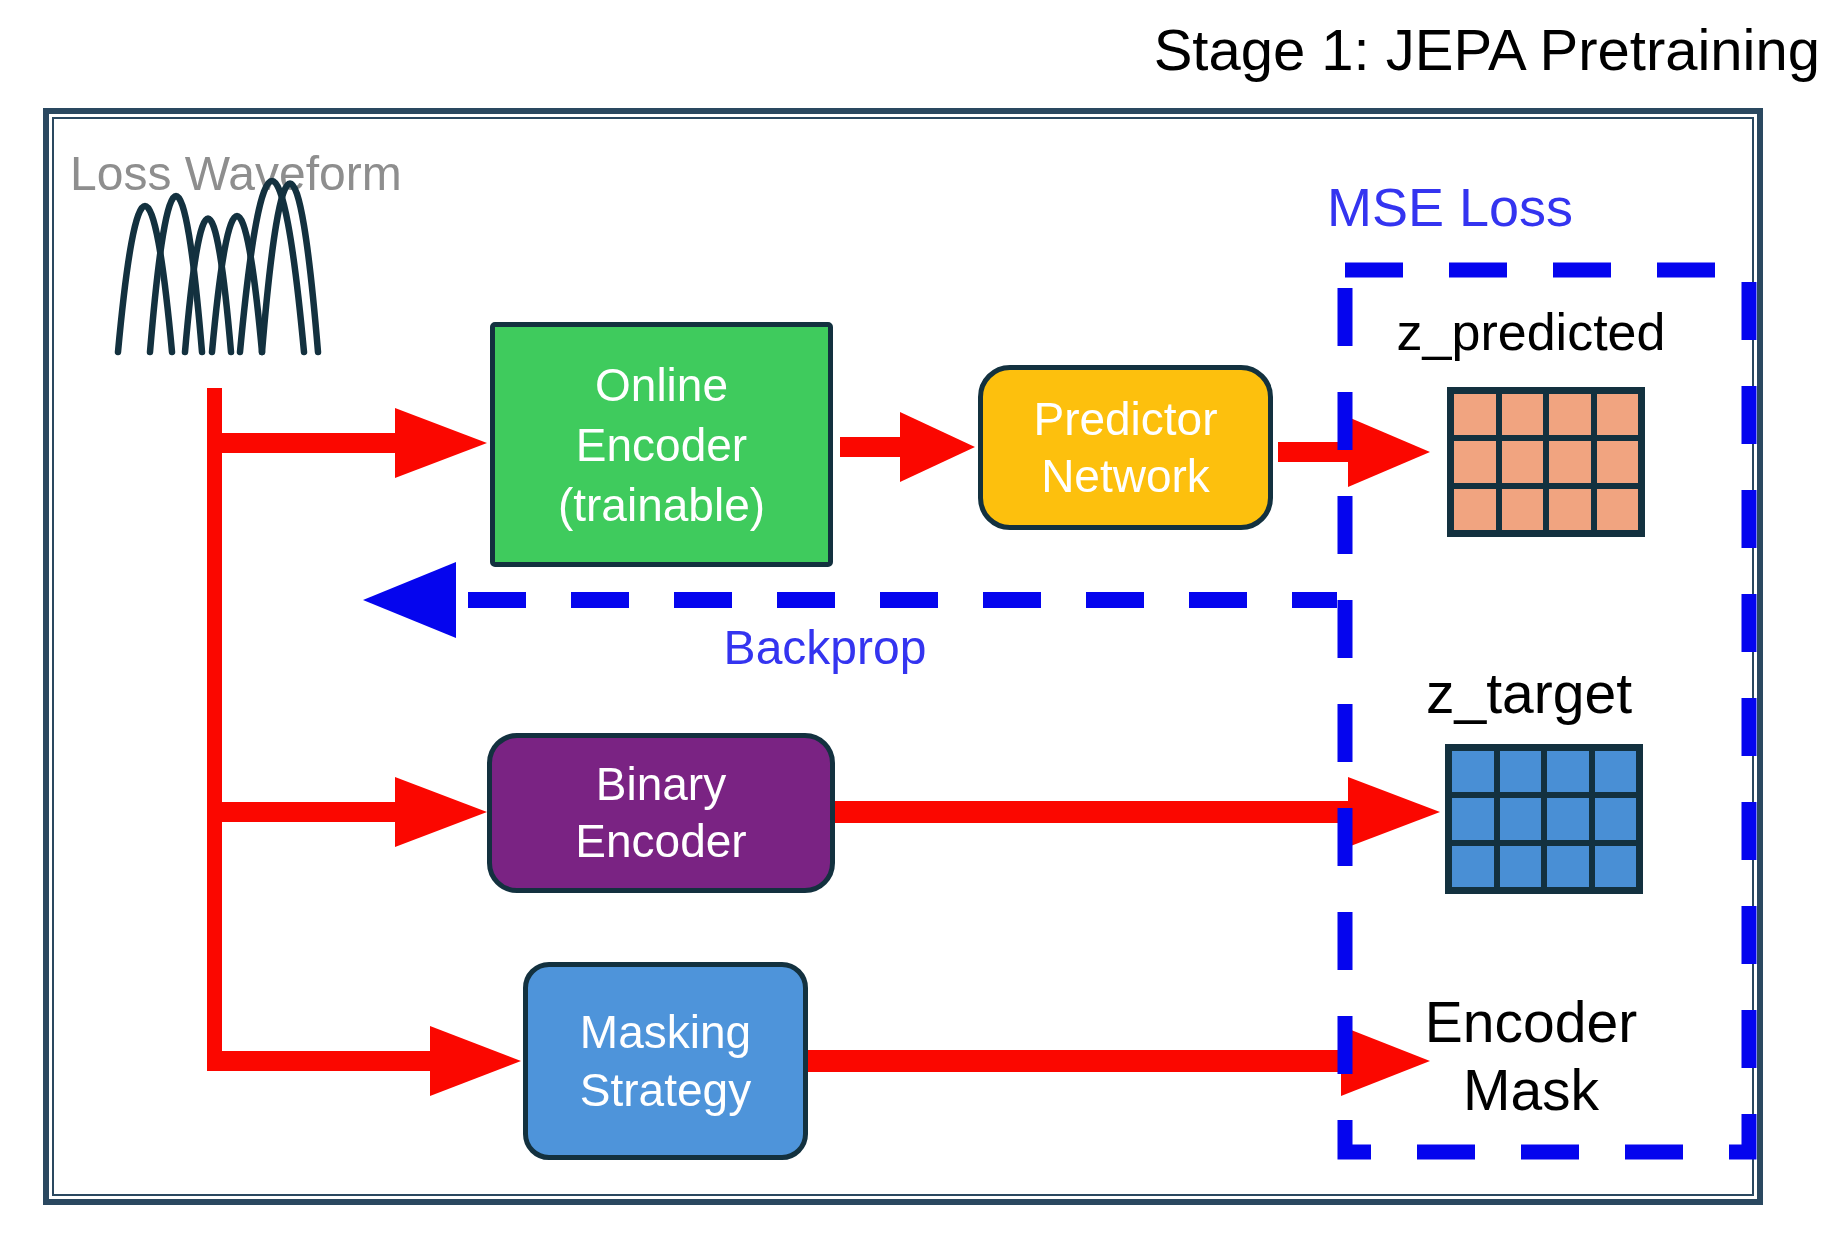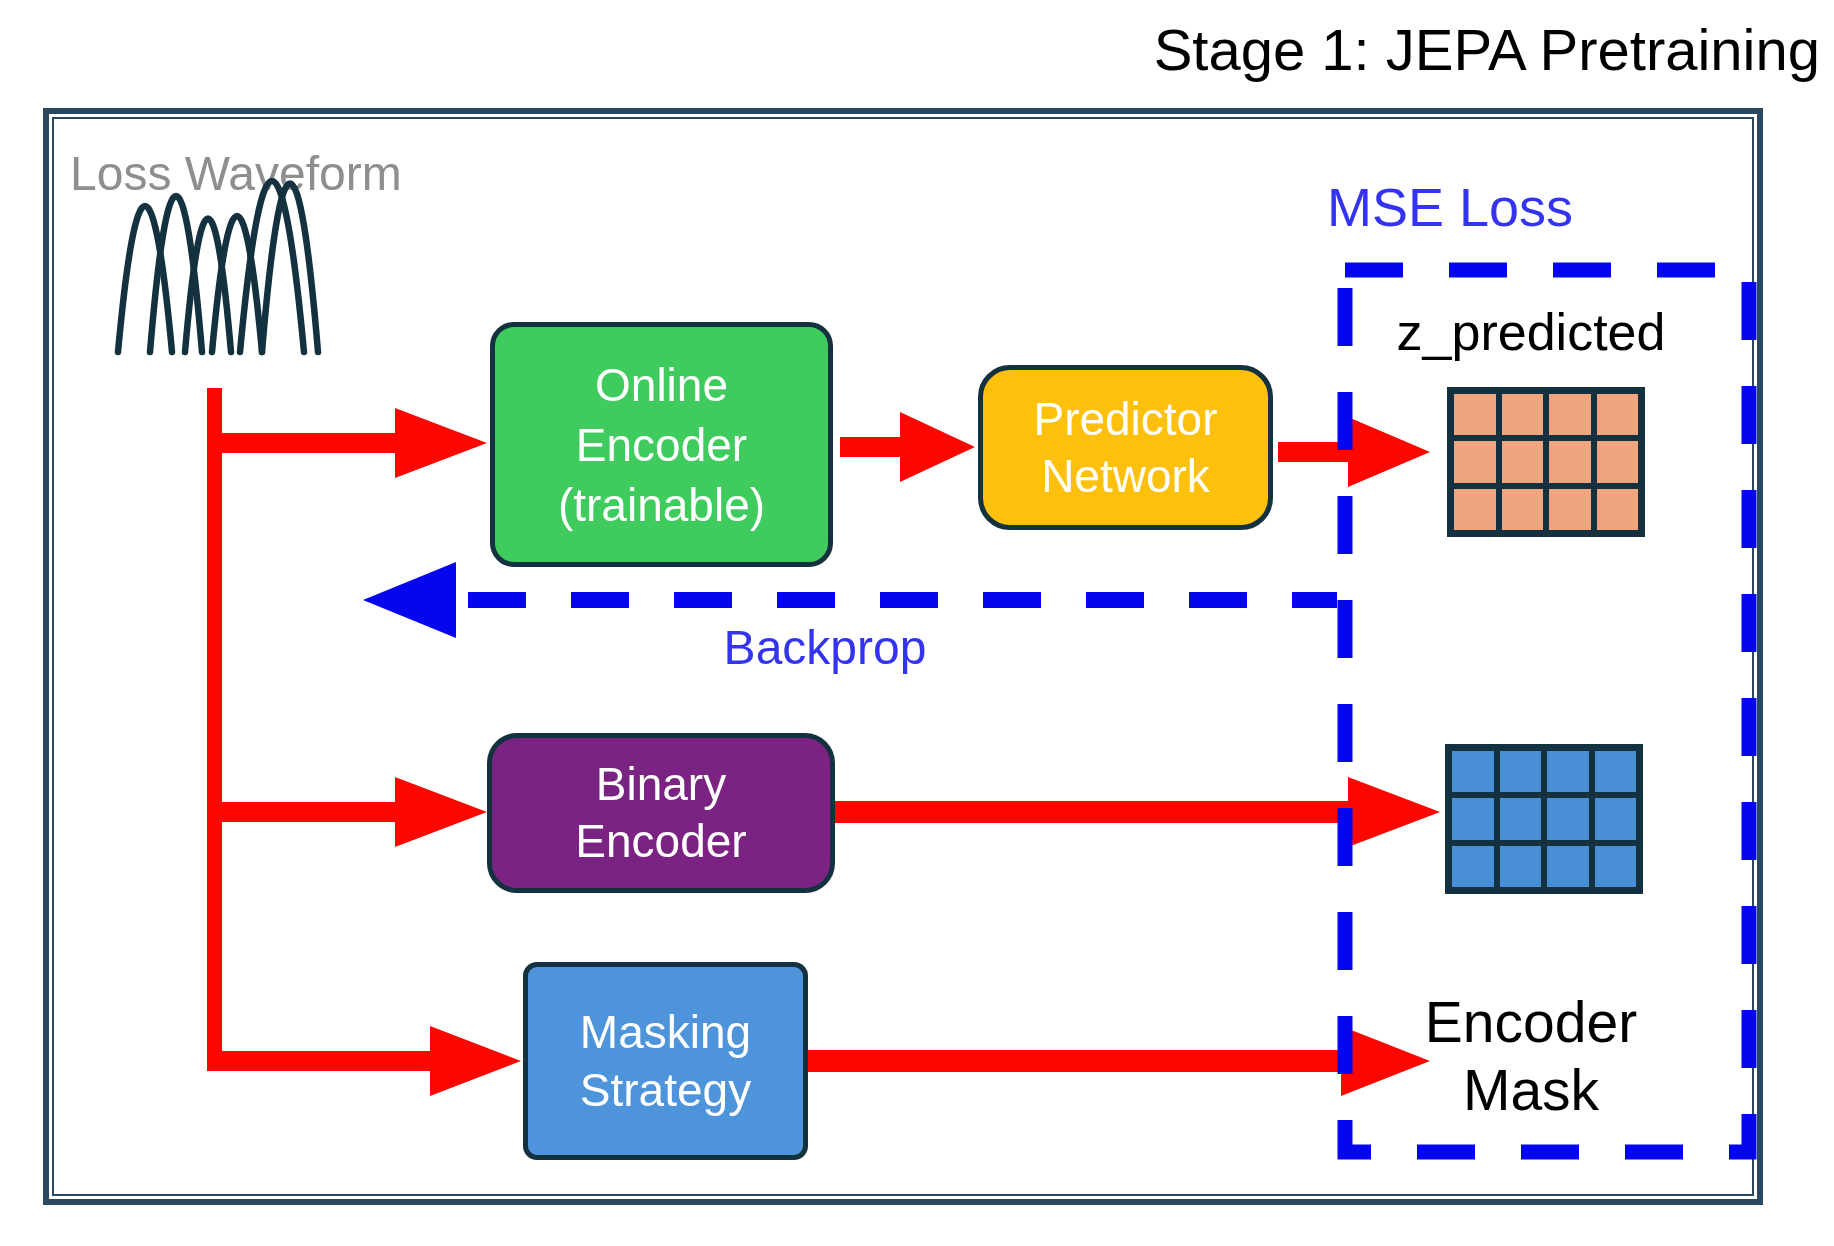--- a/index.html
+++ b/index.html
@@ -26,24 +26,24 @@
   #backprop-label{left:705px;top:620px;width:240px;text-align:center;font-size:48px;color:var(--bluetext);white-space:nowrap;}
   #z-predicted-label{left:1331px;top:302px;width:400px;text-align:center;font-size:52px;color:#000;white-space:nowrap;}
   #z-target-label{left:1329px;top:660px;width:400px;text-align:center;font-size:57px;color:#000;white-space:nowrap;}
   #binary-mask-label{left:1331px;top:988px;width:400px;text-align:center;font-size:57px;line-height:68px;color:#000;}
   
   .node{
     box-sizing:border-box;border:5px solid var(--navy);
     display:flex;flex-direction:column;align-items:center;justify-content:center;
     color:#fff;text-align:center;font-size:46px;line-height:60px;
   }
-  #online-encoder-box{left:490px;top:322px;width:343px;height:245px;border-radius:24px;background:var(--green);}
+  #online-encoder-box{left:490px;top:322px;width:343px;height:245px;border-radius:5px;background:var(--green);}
   #predictor-box{left:978px;top:365px;width:295px;height:165px;border-radius:32px;background:var(--yellow);line-height:57px;}
   #target-encoder-box{left:487px;top:733px;width:348px;height:160px;border-radius:30px;background:var(--purple);line-height:57px;}
-  #masking-box{left:523px;top:962px;width:285px;height:198px;border-radius:14px;background:var(--skyblue);line-height:58px;}
+  #masking-box{left:523px;top:962px;width:285px;height:198px;border-radius:26px;background:var(--skyblue);line-height:58px;}
   .node span{display:block;}
   
   .token-grid{
     box-sizing:border-box;background:var(--navy);padding:7px;
     display:grid;grid-gap:6px;
   }
   #z-predicted-grid{left:1447px;top:387px;width:198px;height:150px;}
   #z-predicted-grid .cell{background:var(--salmon);}
   #z-target-grid{left:1445px;top:744px;width:198px;height:150px;}
   #z-target-grid .cell{background:var(--cellblue);}
@@ -120,20 +120,21 @@
       <div class="cell"></div>
       <div class="cell"></div>
       <div class="cell"></div>
       <div class="cell"></div>
       <div class="cell"></div>
       <div class="cell"></div>
       <div class="cell"></div>
       <div class="cell"></div>
     </div>
 
+  <div id="z-target-label" class="abs">z_target</div>
   <div id="z-target-grid" class="abs token-grid" style="grid-template-columns: repeat(4, 1fr);">
       <div class="cell"></div>
       <div class="cell"></div>
       <div class="cell"></div>
       <div class="cell"></div>
       <div class="cell"></div>
       <div class="cell"></div>
       <div class="cell"></div>
       <div class="cell"></div>
       <div class="cell"></div>

